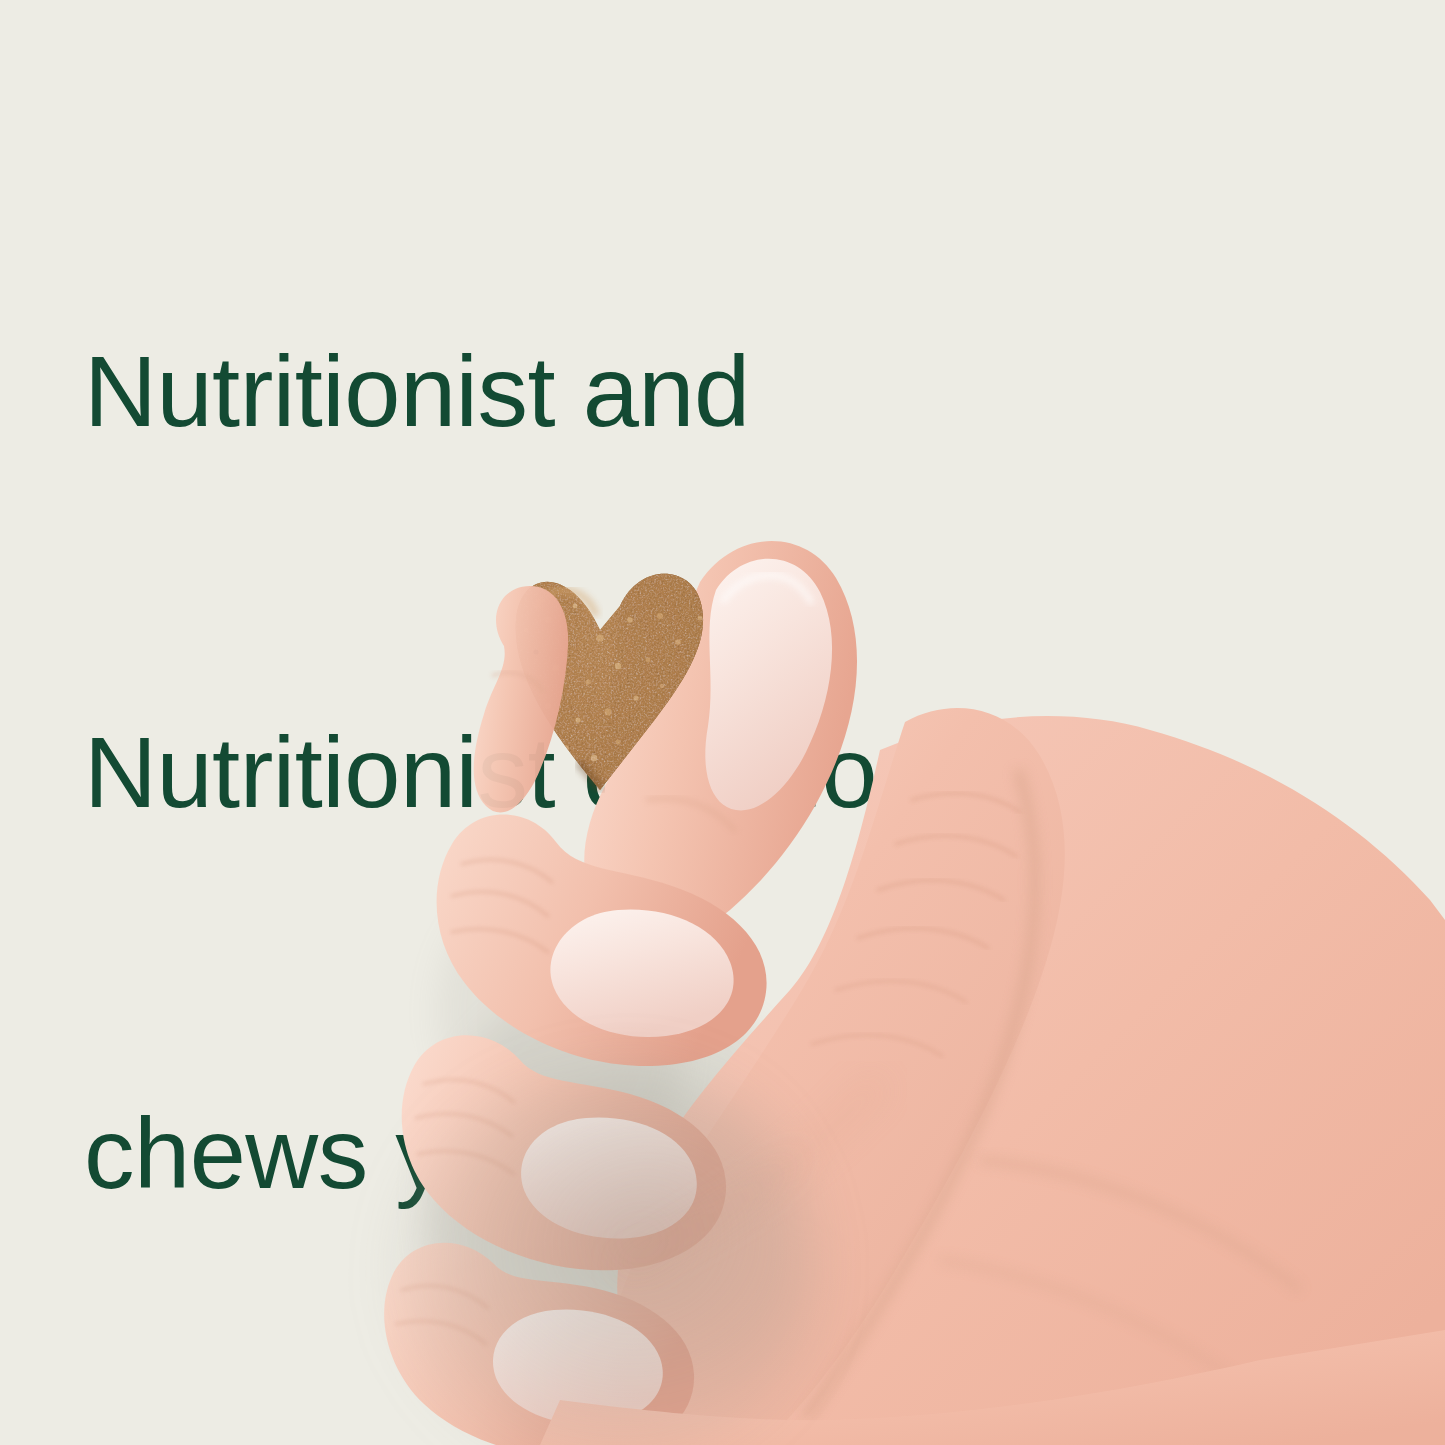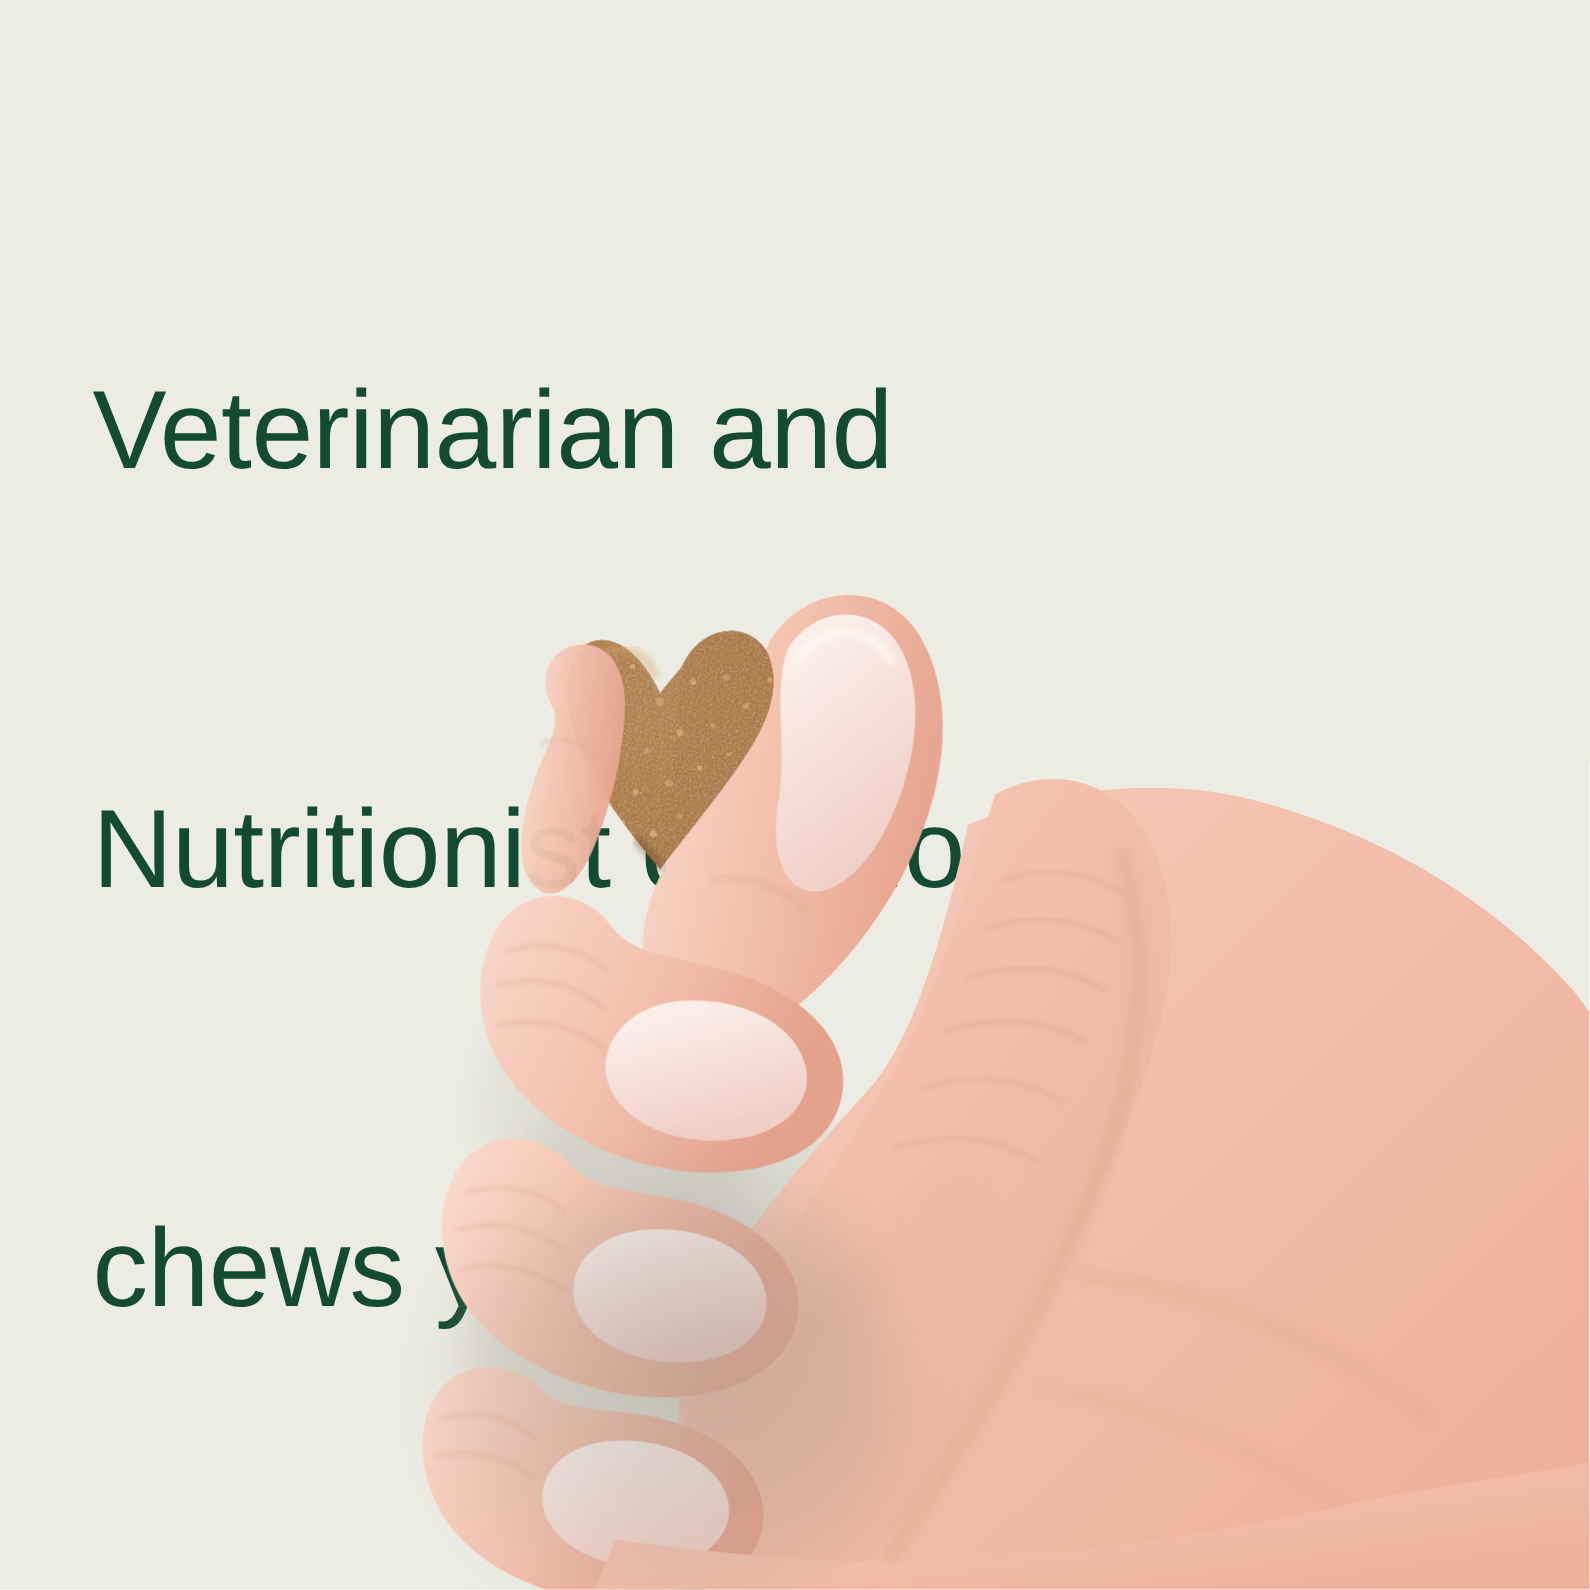--- a/index.html
+++ b/index.html
@@ -63,21 +63,21 @@
   }
 </style>
 </head>
 <body>
 
 <div id="stage">
 
   <div class="bg"></div>
 
   <div class="headline">
-    <span class="ln">Veterinarian and</span>
+    <span class="ln">Nutritionist and</span>
     <span class="ln">Nutritionist developed</span>
     <span class="ln">chews your dog will love.</span>
   </div>
 
   <div class="photo">
 
     <div class="cast-shadow"></div>
 
     <svg width="1445" height="975" viewBox="0 0 1445 975">
       <defs>

